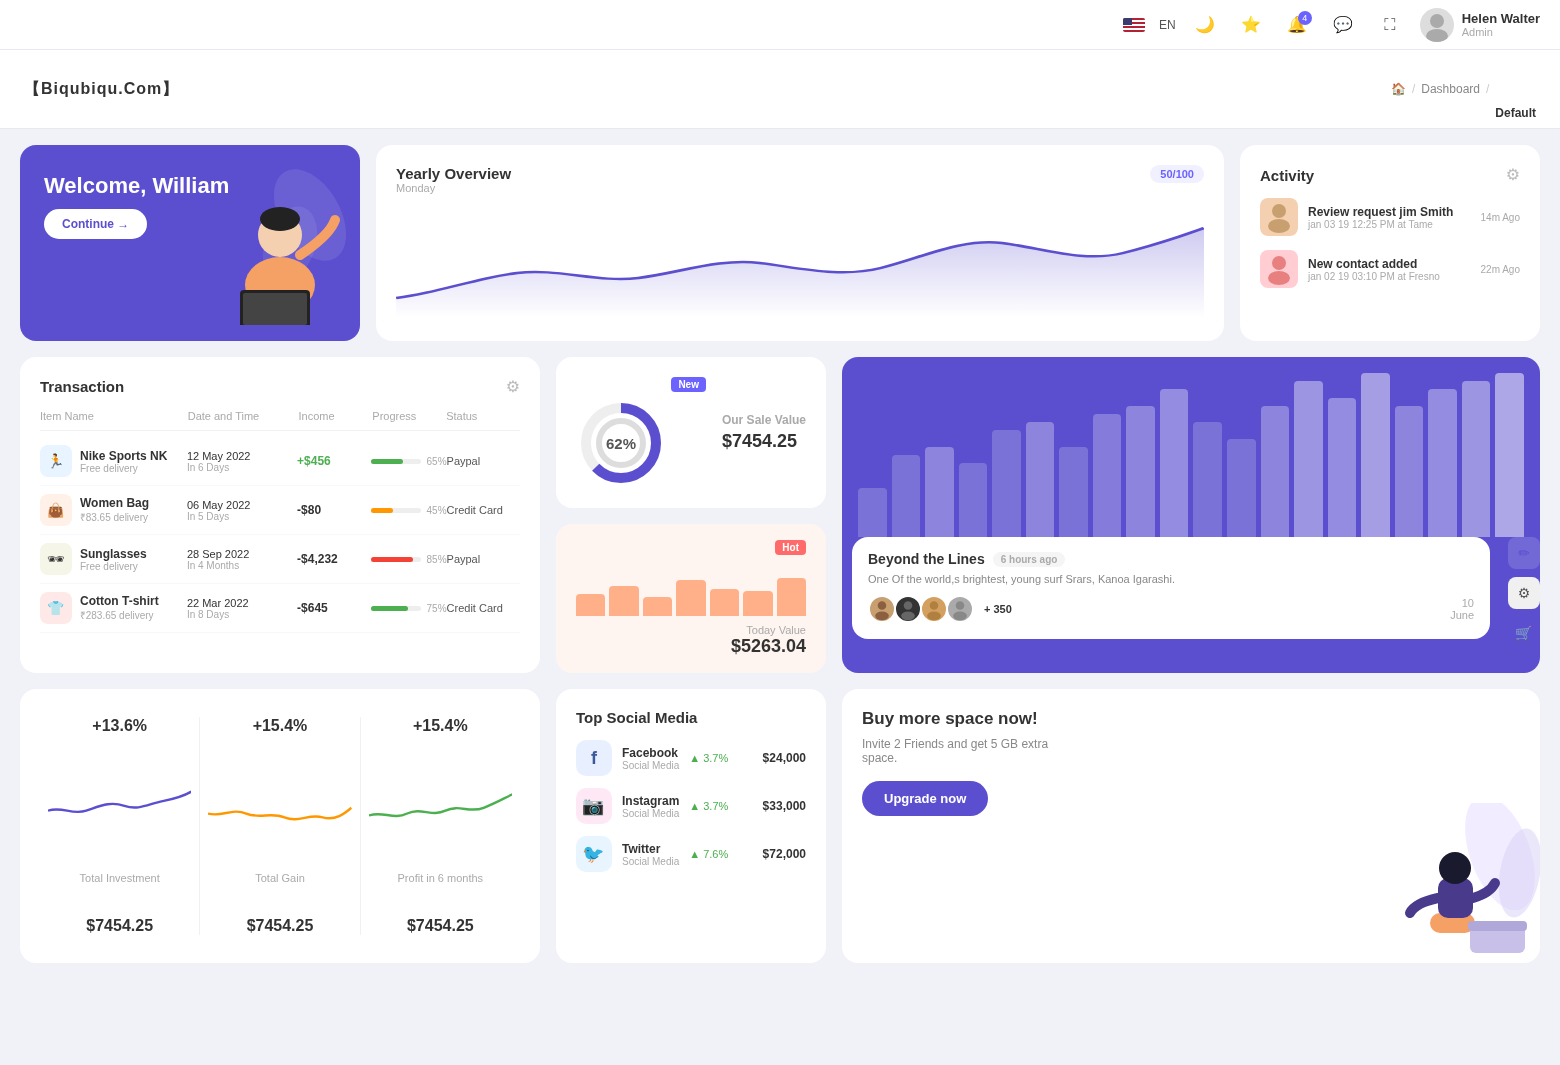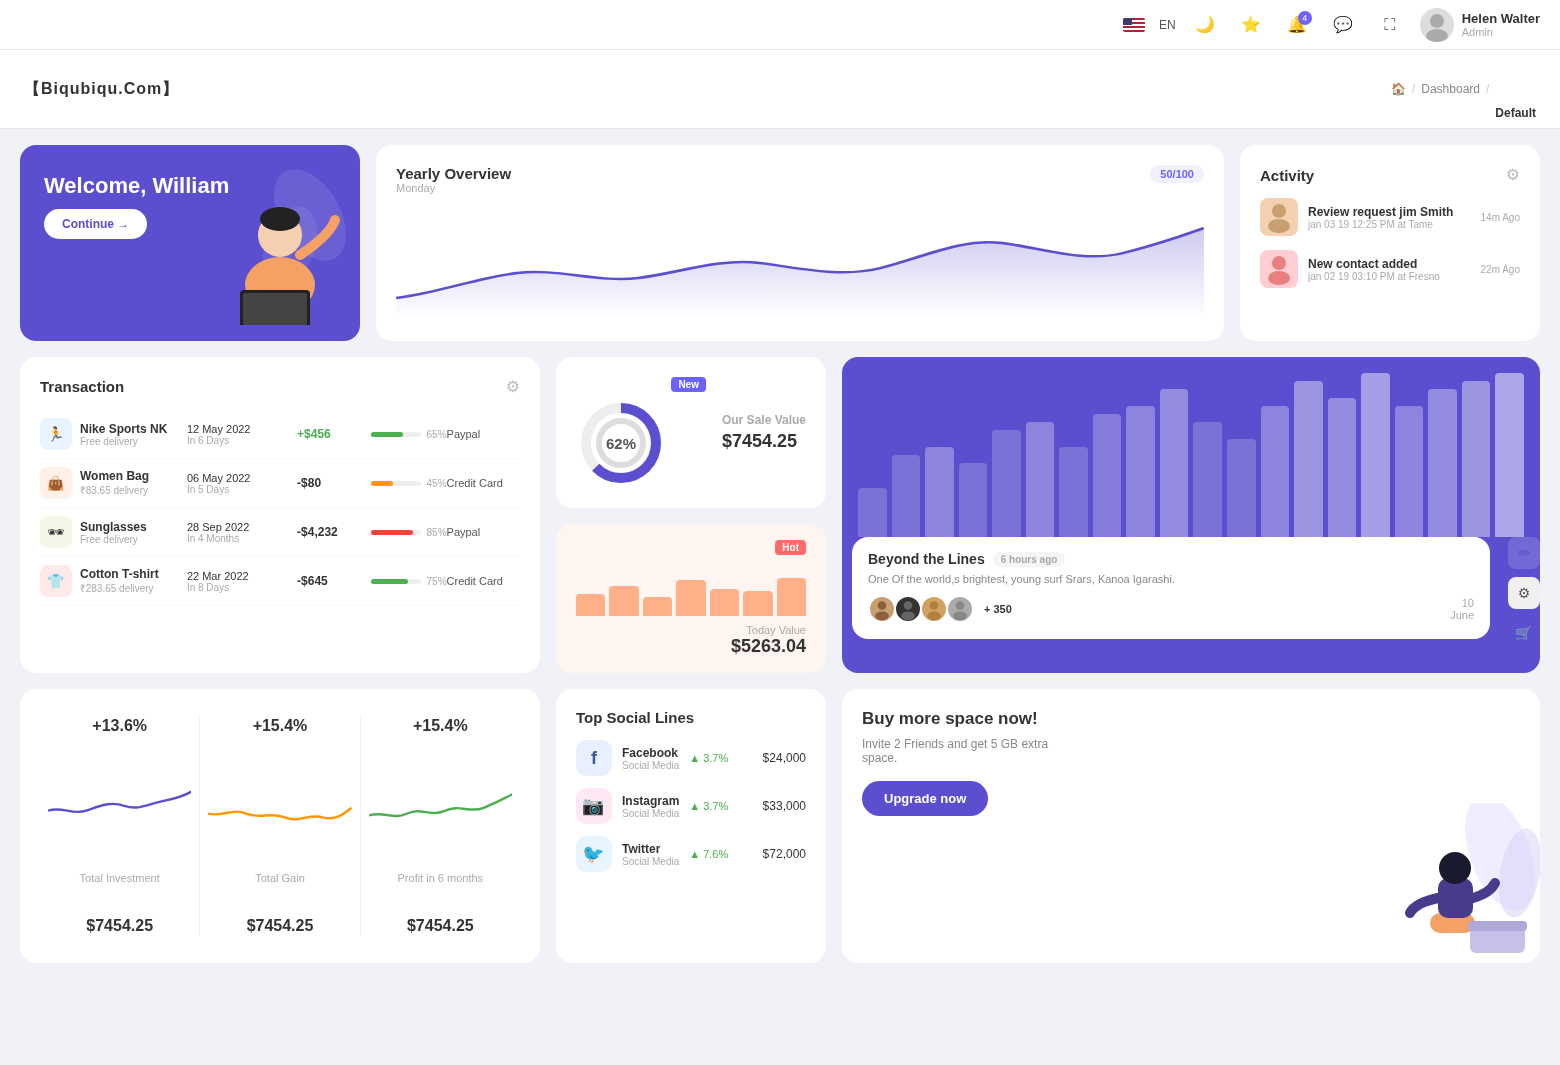--- a/index.html
+++ b/index.html
@@ -425,21 +425,21 @@
       display: flex;
       align-items: center;
       justify-content: center;
       font-size: 16px;
       flex-shrink: 0;
     }
     .social-info .soc-name { font-size: 12px; font-weight: 600; }
     .social-info .soc-type { font-size: 10px; color: #aaa; }
     .soc-pct { display: flex; align-items: center; gap: 3px; font-size: 11px; }
     .soc-pct.up { color: #4caf50; }
-    .soc-val { font-size: 12px; font-weight: 400; color: #333; margin-left: auto; }
+    .soc-val { font-size: 12px; font-weight: 700; color: #333; margin-left: auto; }
 
     
     .buyspace-card {
       background: #fff;
       border-radius: 16px;
       padding: 20px;
       flex: 1;
       position: relative;
       overflow: hidden;
     }
@@ -607,20 +607,27 @@
       </div>
     </div>
   </div>
 
   <div class="row2">
 
     <div class="transaction-card">
       <div class="transaction-header">
         <h3>Transaction</h3>
         <span class="gear-icon">⚙</span>
+      </div>
+      <div class="table-head">
+        <span>Item Name</span>
+        <span>Date and Time</span>
+        <span>Income</span>
+        <span>Progress</span>
+        <span>Status</span>
       </div>
 
       <div class="table-row">
         <div class="item-cell">
           <div class="item-icon" style="background:#e8f4ff;">🏃</div>
           <div>
               <div class="item-name">Nike Sports NK</div>
               <div class="item-sub">Free delivery</div>
             </div>
         </div>
@@ -847,21 +854,21 @@
         <div class="mini-stat-pct">+15.4%</div>
         <svg class="mini-chart" viewBox="0 0 150 55">
           <path d="M0,40 C15,35 25,45 40,38 C55,31 65,42 80,35 C95,28 105,38 120,32 C135,26 145,20 150,18" stroke="#4caf50" stroke-width="2.5" fill="none"></path>
         </svg>
         <div class="mini-stat-label">Profit in 6 months</div>
         <div class="mini-stat-val">$7454.25</div>
       </div>
     </div>
 
     <div class="social-card">
-      <h3>Top Social Lines</h3>
+      <h3>Top Social Media</h3>
 
       <div class="social-item">
         <div class="social-icon" style="background:#e8f0ff;color:#3b5998;font-weight:700;font-size:18px;">f</div>
         <div class="social-info">
           <div class="soc-name">Facebook</div>
           <div class="soc-type">Social Media</div>
         </div>
         <span class="soc-pct up">▲ <span>3.7%</span></span>
         <span class="soc-val">$24,000</span>
       </div>

